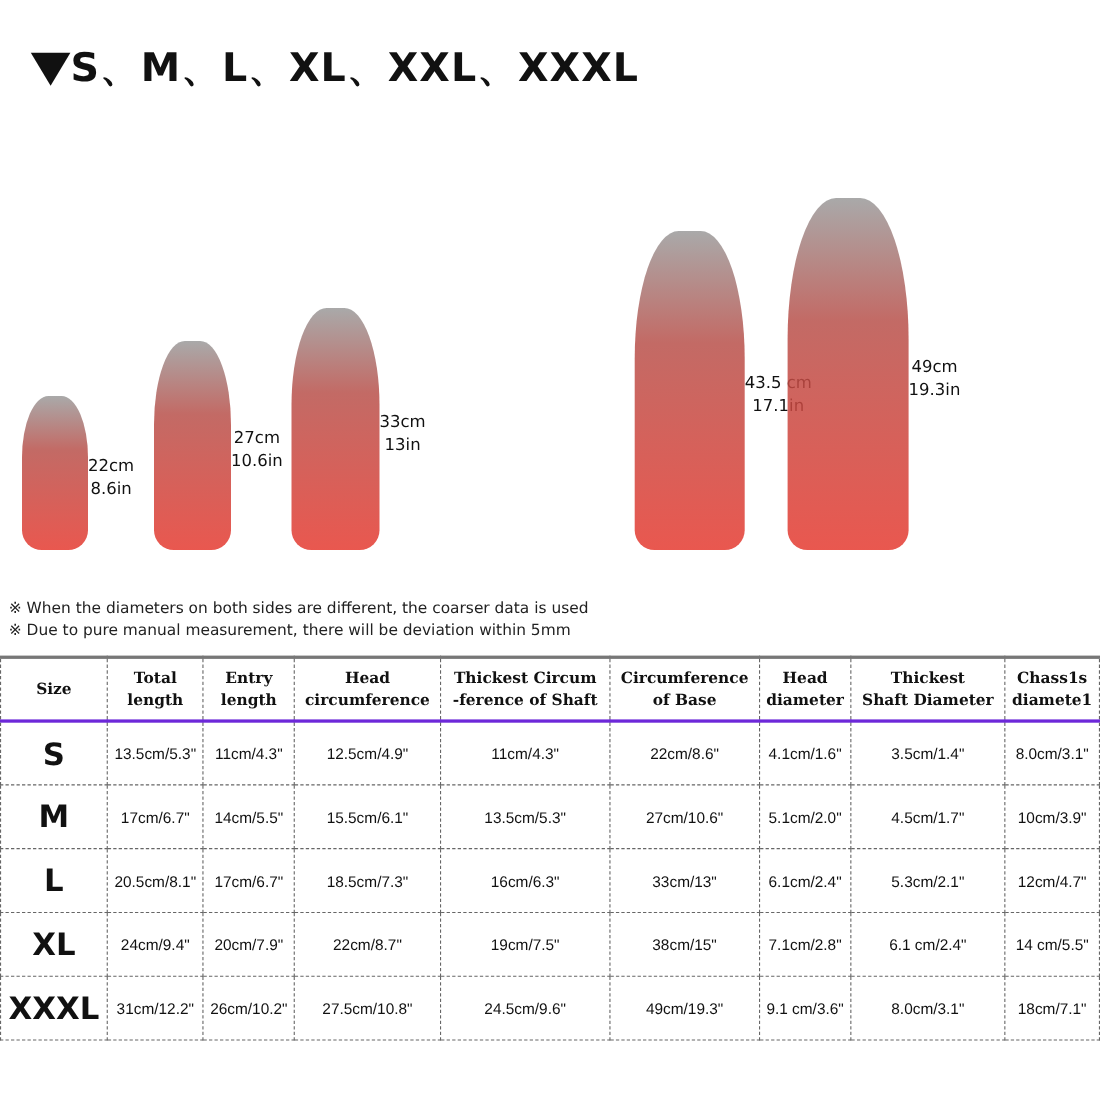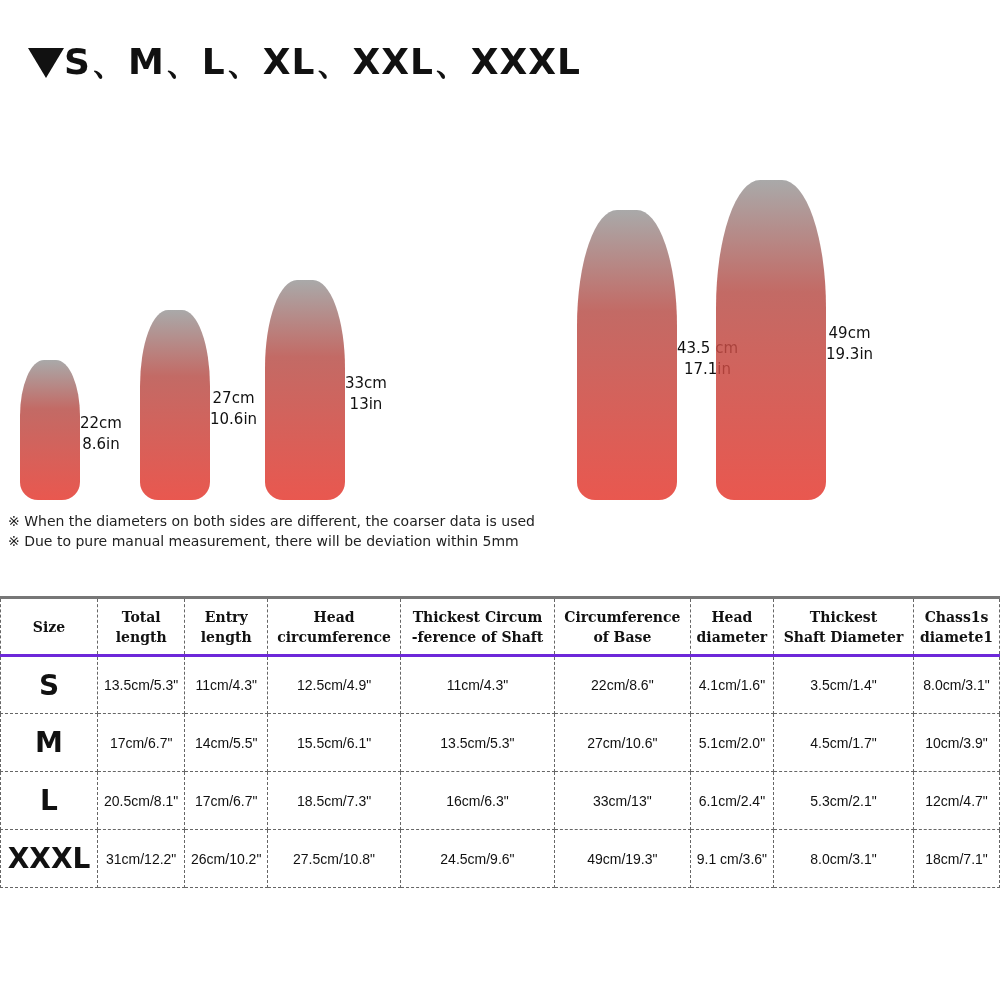--- a/index.html
+++ b/index.html
@@ -3,21 +3,21 @@
 <meta charset="utf-8">
 <style>
   * { box-sizing: border-box; margin: 0; padding: 0; }
   body { width: 1000px; height: 1000px; background: #ffffff; font-family: "DejaVu Sans", sans-serif; color: #111; overflow: hidden; }
   .title { position: absolute; left: 28px; top: 38px; display: flex; align-items: center; font-size: 36px; font-weight: bold; letter-spacing: 1px; }
   .tri { width: 0; height: 0; border-left: 18px solid transparent; border-right: 18px solid transparent; border-top: 30px solid #111; }
   .products { position: absolute; left: 0; top: 100px; width: 1000px; height: 420px; }
   .prod { position: absolute; bottom: 20px; display: flex; flex-direction: row; align-items: center; }
   .shape { background: linear-gradient(180deg, #9a9a9a 0%, #b8504a 35%, #e53a30 100%); border-radius: 40% 40% 18px 18px; opacity: 0.85; }
   .base { text-align: center; font-size: 15px; line-height: 21px; margin-top: 8px; }
-  .notes { position: absolute; left: 8px; top: 511px; font-size: 14px; line-height: 20px; color: #222; }
+  .notes { position: absolute; left: 8px; top: 543px; font-size: 14px; line-height: 20px; color: #222; }
   table { position: absolute; left: 0; top: 596px; width: 1000px; border-collapse: collapse; font-family: "DejaVu Serif", serif; }
   th { font-size: 14px; font-weight: bold; height: 58px; border: 1px dashed #666; line-height: 20px; }
   td { font-family: "Liberation Sans", sans-serif; font-size: 14px; text-align: center; height: 58px; border: 1px dashed #666; }
   td.size { font-family: "DejaVu Sans", sans-serif; font-size: 28px; font-weight: bold; }
   tr.head { border-top: 3px solid #777; border-bottom: 3px solid #6d28d9; }
 </style>
 </head>
 <body>
 
 <div class="title">
@@ -110,20 +110,31 @@
         <td>20.5cm/8.1"</td>
         <td>17cm/6.7"</td>
         <td>18.5cm/7.3"</td>
         <td>16cm/6.3"</td>
         <td>33cm/13"</td>
         <td>6.1cm/2.4"</td>
         <td>5.3cm/2.1"</td>
         <td>12cm/4.7"</td>
       </tr>
       <tr>
+        <td class="size">XL</td>
+        <td>24cm/9.4"</td>
+        <td>20cm/7.9"</td>
+        <td>22cm/8.7"</td>
+        <td>19cm/7.5"</td>
+        <td>38cm/15"</td>
+        <td>7.1cm/2.8"</td>
+        <td>6.1 cm/2.4"</td>
+        <td>14 cm/5.5"</td>
+      </tr>
+      <tr>
         <td class="size">XXXL</td>
         <td>31cm/12.2"</td>
         <td>26cm/10.2"</td>
         <td>27.5cm/10.8"</td>
         <td>24.5cm/9.6"</td>
         <td>49cm/19.3"</td>
         <td>9.1 cm/3.6"</td>
         <td>8.0cm/3.1"</td>
         <td>18cm/7.1"</td>
       </tr>

